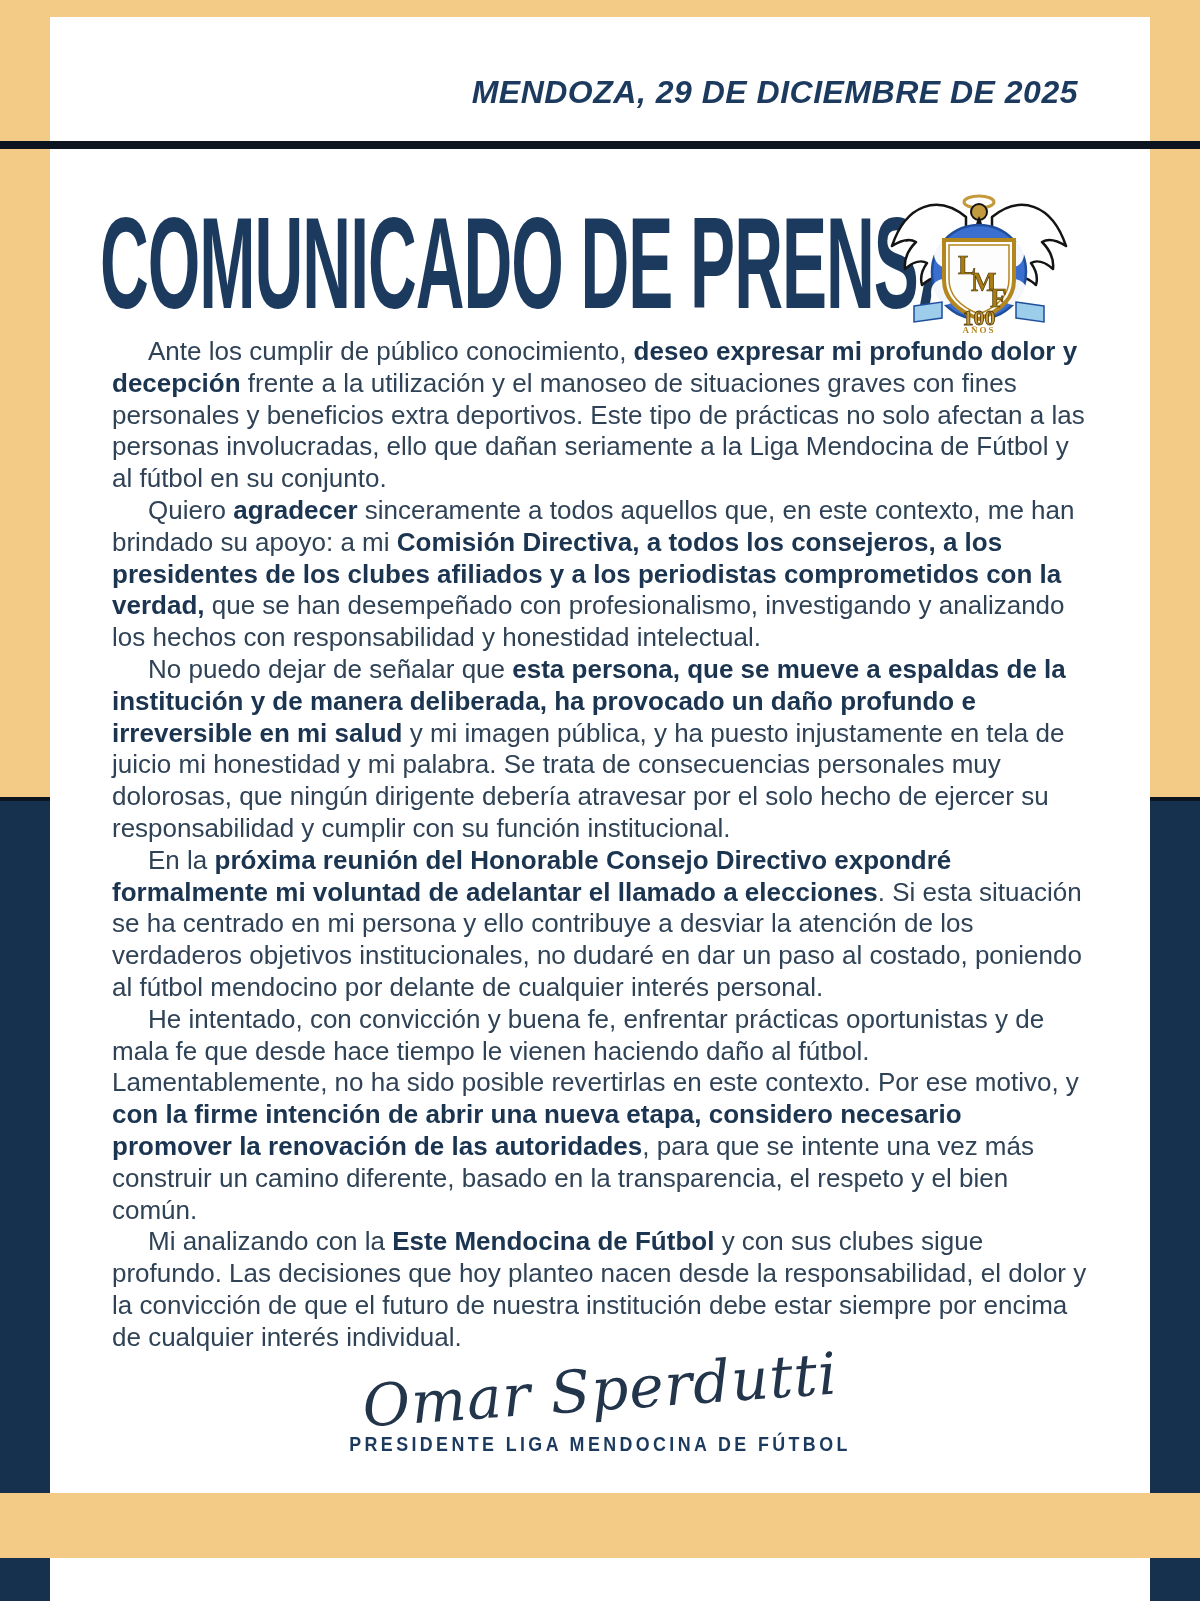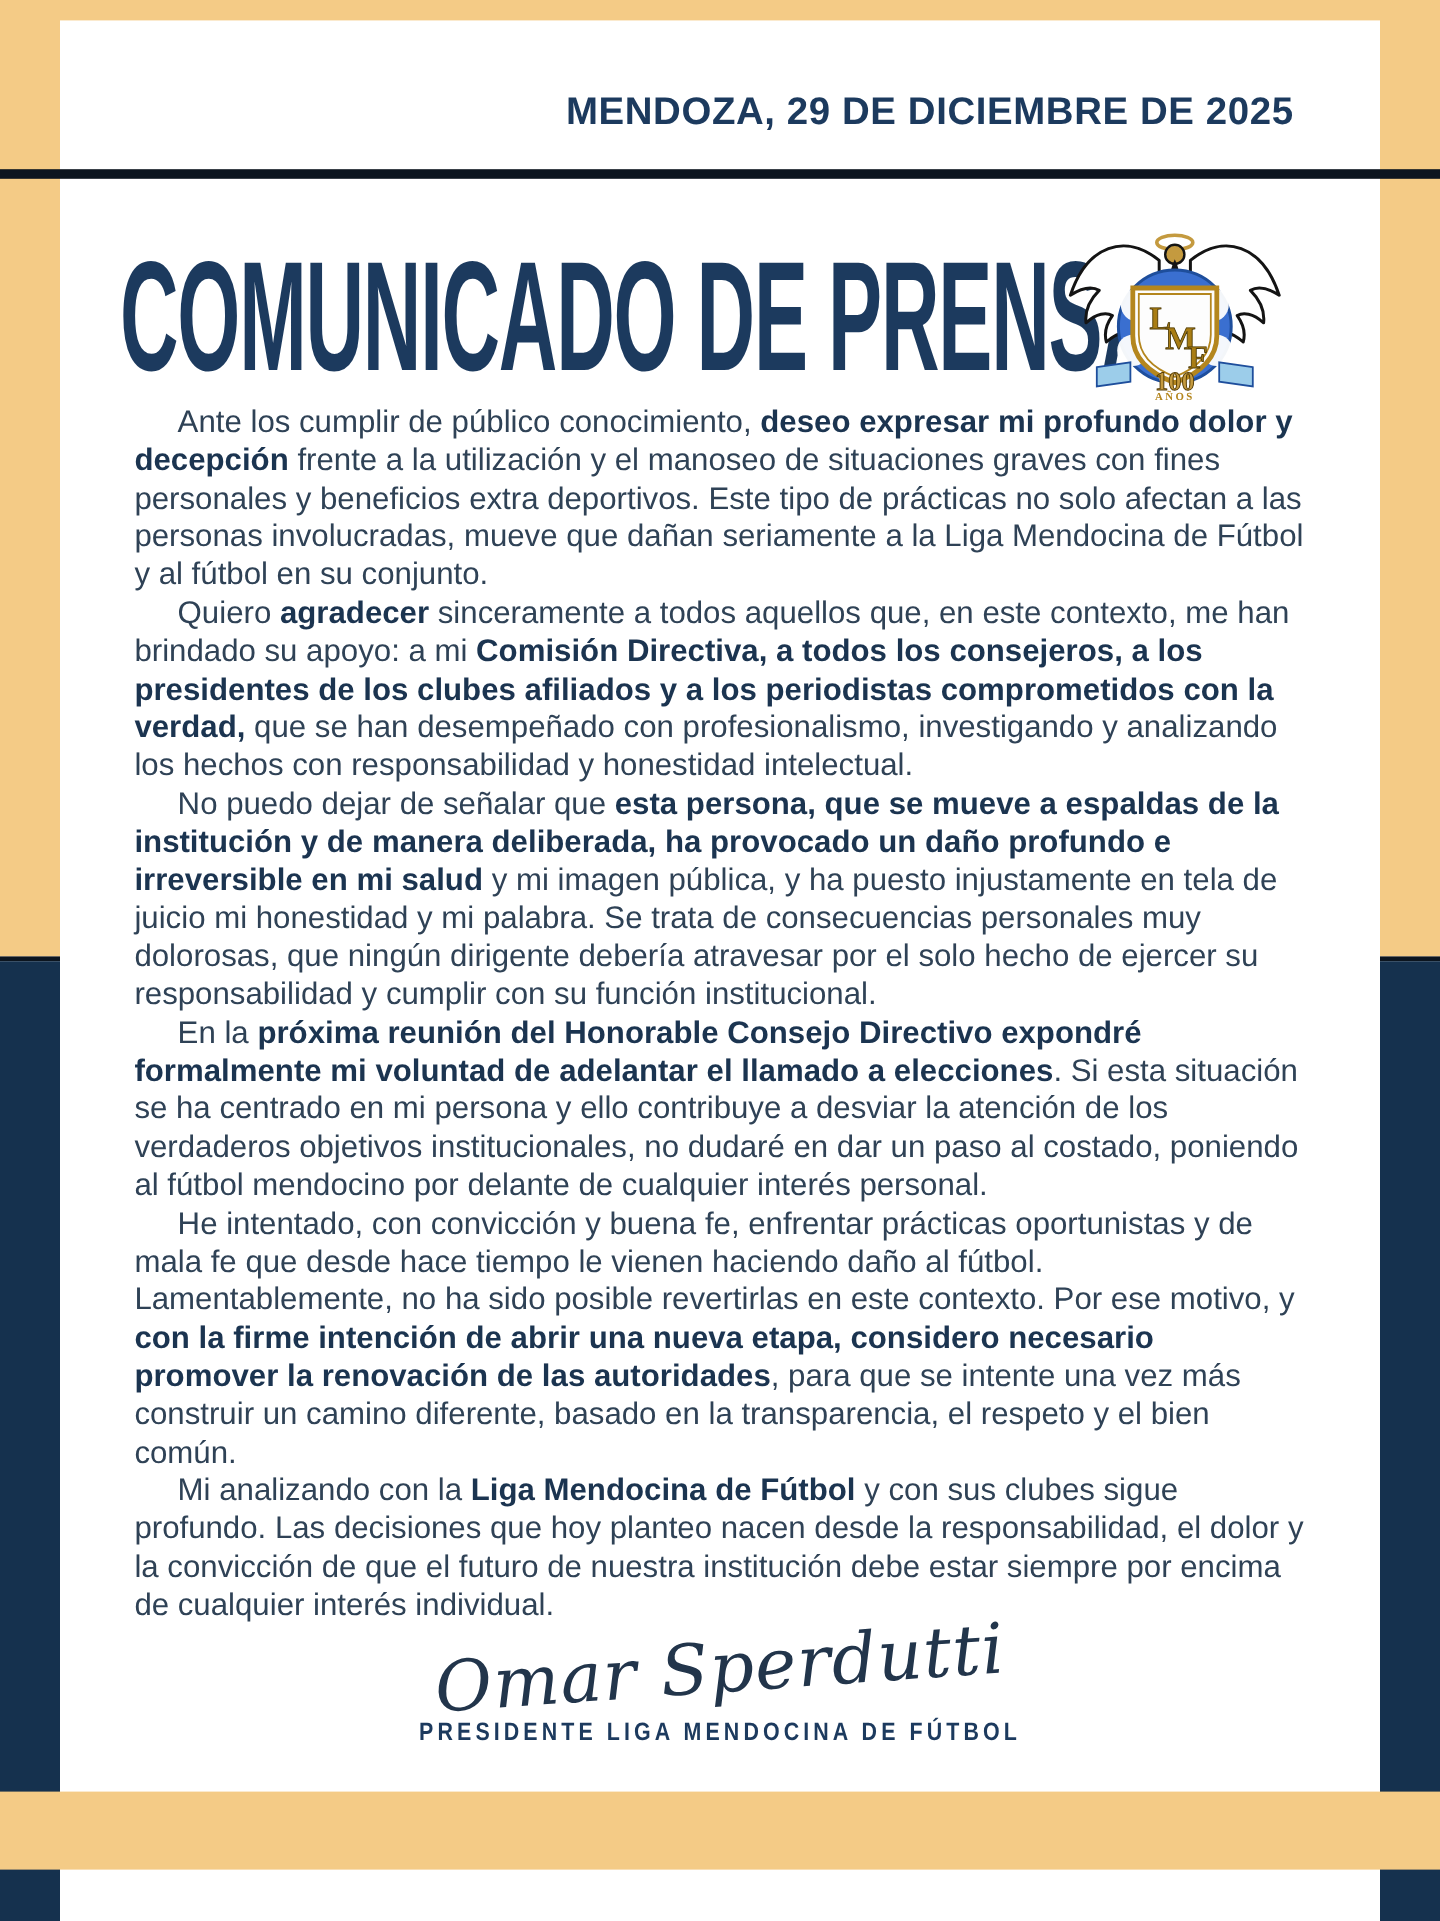--- a/index.html
+++ b/index.html
@@ -16,21 +16,21 @@
   .side.left{left:0;} .side.right{left:1150px;}
   .side.cream{top:0;height:797px;background:var(--cream);}
   .side.navy{top:801px;height:800px;background:var(--navy);}
   .side.seam{top:797px;height:4px;background:var(--rule);}
   .rule{position:absolute;left:0;top:141px;width:1200px;height:8px;background:var(--rule);}
   .band-bottom{position:absolute;left:0;top:1493px;width:1200px;height:65px;background:var(--cream);}
   
   .dateline{
     position:absolute;top:74px;right:122px;
     font-size:32px;font-weight:700;letter-spacing:.5px;
-    color:var(--titleNavy);white-space:nowrap;
+    color:var(--titleNavy);white-space:nowrap;font-style:italic;
   }
   .title{
     position:absolute;left:100px;top:198px;margin:0;
     font-size:130px;line-height:1;font-weight:700;letter-spacing:-2px;
     color:var(--titleNavy);white-space:nowrap;
   }
   .title .squeeze{display:inline-block;transform:scaleX(.52);transform-origin:left center;}
   .logo{position:absolute;left:886px;top:192px;width:186px;height:142px;}
   .logo text{font-family:"Liberation Serif",serif;font-weight:bold;}
   
@@ -106,26 +106,26 @@
 
     <text x="72" y="82" font-size="27" fill="#a97d14" stroke="#4a3806" stroke-width="0.7">L</text>
     <text x="85" y="99" font-size="27" fill="#a97d14" stroke="#4a3806" stroke-width="0.7">M</text>
     <text x="104" y="115" font-size="27" fill="#a97d14" stroke="#4a3806" stroke-width="0.7">F</text>
 
     <text x="93" y="133" text-anchor="middle" font-size="22" fill="#c49a3f" stroke="#543c05" stroke-width="0.8">100</text>
     <text x="93" y="141" text-anchor="middle" font-size="9" letter-spacing="2" fill="#b4861e">AÑOS</text>
   </svg>
 
   <div class="letter-body">
-      <p><span>Ante los cumplir de público conocimiento, </span><b>deseo expresar mi profundo dolor y decepción</b><span> frente a la utilización y el manoseo de situaciones graves con fines personales y beneficios extra deportivos. Este tipo de prácticas no solo afectan a las personas involucradas, mueve que dañan seriamente a la Liga Mendocina de Fútbol y al fútbol en su conjunto.</span></p>
+      <p><span>Ante los cumplir de público conocimiento, </span><b>deseo expresar mi profundo dolor y decepción</b><span> frente a la utilización y el manoseo de situaciones graves con fines personales y beneficios extra deportivos. Este tipo de prácticas no solo afectan a las personas involucradas, ello que dañan seriamente a la Liga Mendocina de Fútbol y al fútbol en su conjunto.</span></p>
       <p><span>Quiero </span><b>agradecer</b><span> sinceramente a todos aquellos que, en este contexto, me han brindado su apoyo: a mi </span><b>Comisión Directiva, a todos los consejeros, a los presidentes de los clubes afiliados y a los periodistas comprometidos con la verdad,</b><span> que se han desempeñado con profesionalismo, investigando y analizando los hechos con responsabilidad y honestidad intelectual.</span></p>
       <p><span>No puedo dejar de señalar que </span><b>esta persona, que se mueve a espaldas de la institución y de manera deliberada, ha provocado un daño profundo e irreversible en mi salud</b><span> y mi imagen pública, y ha puesto injustamente en tela de juicio mi honestidad y mi palabra. Se trata de consecuencias personales muy dolorosas, que ningún dirigente debería atravesar por el solo hecho de ejercer su responsabilidad y cumplir con su función institucional.</span></p>
       <p><span>En la </span><b>próxima reunión del Honorable Consejo Directivo expondré formalmente mi voluntad de adelantar el llamado a elecciones</b><span>. Si esta situación se ha centrado en mi persona y ello contribuye a desviar la atención de los verdaderos objetivos institucionales, no dudaré en dar un paso al costado, poniendo al fútbol mendocino por delante de cualquier interés personal.</span></p>
       <p><span>He intentado, con convicción y buena fe, enfrentar prácticas oportunistas y de mala fe que desde hace tiempo le vienen haciendo daño al fútbol. Lamentablemente, no ha sido posible revertirlas en este contexto. Por ese motivo, y </span><b>con la firme intención de abrir una nueva etapa, considero necesario promover la renovación de las autoridades</b><span>, para que se intente una vez más construir un camino diferente, basado en la transparencia, el respeto y el bien común.</span></p>
-      <p><span>Mi analizando con la </span><b>Liga Mendocina de Fútbol</b><span> y con sus clubes sigue profundo. Las decisiones que hoy planteo nacen desde la responsabilidad, el dolor y la convicción de que el futuro de nuestra institución debe estar siempre por encima de cualquier interés individual.</span></p>
+      <p><span>Mi analizando con la </span><b>Este Mendocina de Fútbol</b><span> y con sus clubes sigue profundo. Las decisiones que hoy planteo nacen desde la responsabilidad, el dolor y la convicción de que el futuro de nuestra institución debe estar siempre por encima de cualquier interés individual.</span></p>
     </div>
 
   <div class="signature">
     <div class="sig-name">Omar Sperdutti</div>
     <div class="sig-role">PRESIDENTE LIGA MENDOCINA DE FÚTBOL</div>
   </div>
 
 </div>
 
 </body></html>

